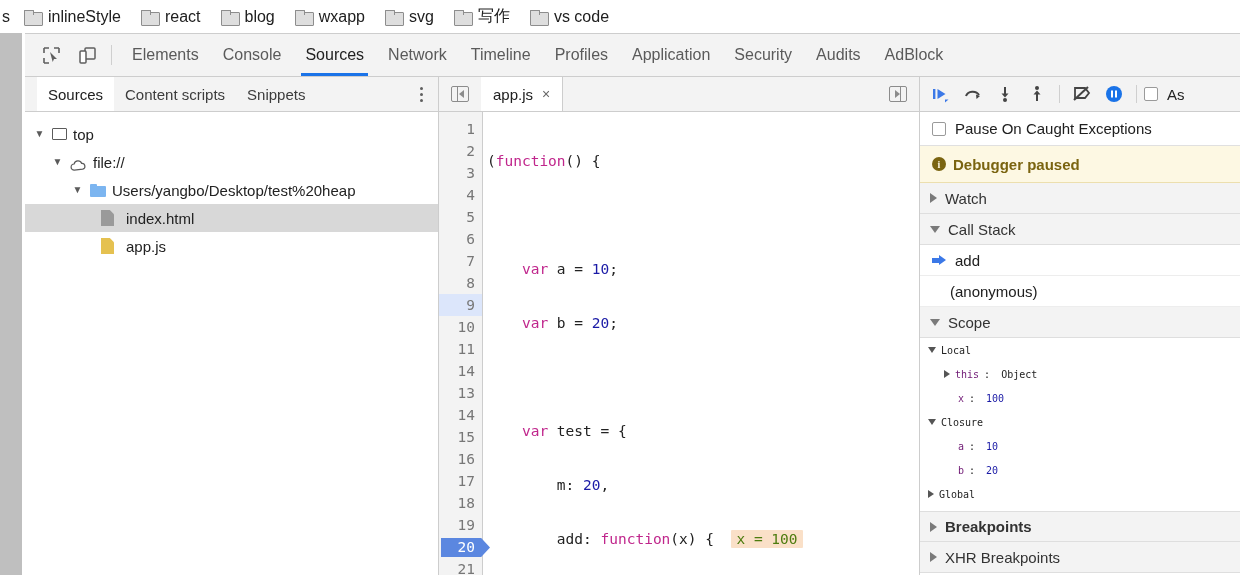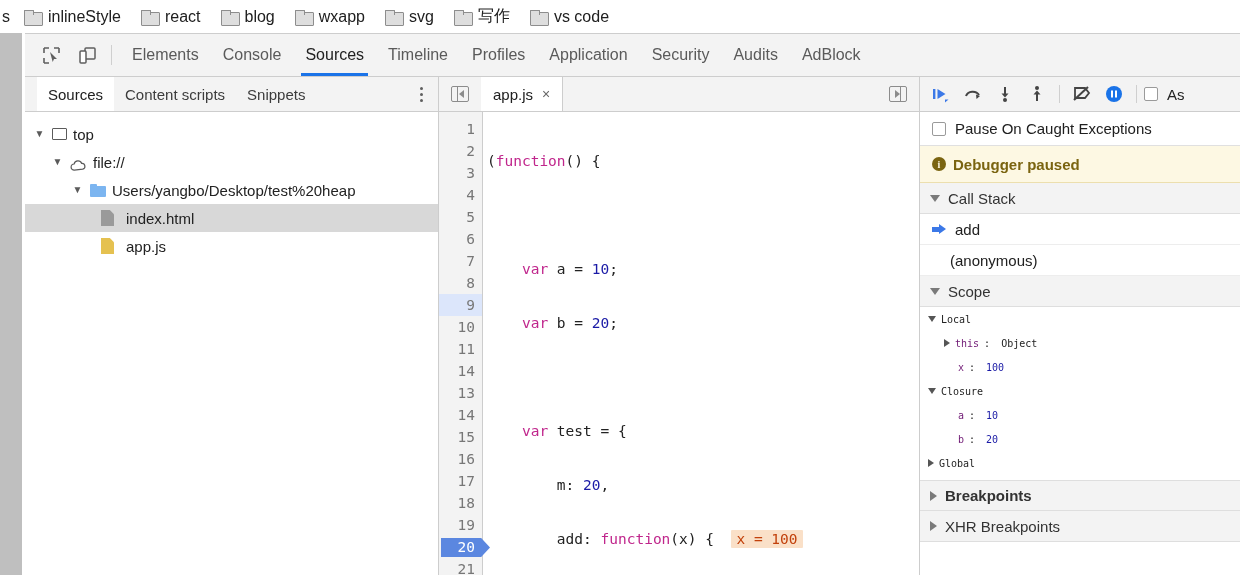--- a/index.html
+++ b/index.html
@@ -173,21 +173,21 @@
   .gln.bp span { position: relative; z-index: 1; }
   .gln.cur { background: #dce6fb; }
   .code {
     flex: 1; padding-top: 6px; position: relative; overflow: hidden;
     white-space: pre; color: #222; padding-left: 4px;
   }
   .cl { height: 22px; line-height: 22px; position: relative; }
   .kw { color: #c0268c; }
   .num { color: #1a1aa6; }
   .hint {
-    background: #fae0c8; color: #c2410c; padding: 1px 5px; border-radius: 1px;
+    background: #fae0c8; color: #4d7c0f; padding: 1px 5px; border-radius: 1px;
   }
 
   
   .dbg {
     width: 320px; min-width: 320px; background: #fff; display: flex; flex-direction: column;
     overflow: hidden;
   }
   .dbg-toolbar {
     height: 35px; min-height: 35px; background: #f3f3f3; border-bottom: 1px solid #cdcdcd;
     display: flex; align-items: center; gap: 2px; padding: 0 6px;
@@ -311,20 +311,21 @@
           <svg width="19" height="19" viewBox="0 0 19 19">
             <rect x="7" y="2" width="10" height="11" rx="1" stroke="#5f5f5f" stroke-width="1.5" fill="none"></rect>
             <rect x="2" y="5" width="6" height="12" rx="1" stroke="#5f5f5f" stroke-width="1.5" fill="#fff"></rect>
           </svg>
         </span>
       </div>
       <div class="tb-sep"></div>
       <div class="dt-tab">Elements</div>
       <div class="dt-tab">Console</div>
       <div class="dt-tab active">Sources</div>
+      <div class="dt-tab">Network</div>
       <div class="dt-tab">Timeline</div>
       <div class="dt-tab">Profiles</div>
       <div class="dt-tab">Application</div>
       <div class="dt-tab">Security</div>
       <div class="dt-tab">Audits</div>
       <div class="dt-tab">AdBlock</div>
     </div>
 
     <div class="dt-body">
 
@@ -492,20 +493,24 @@
         <div class="pause-caught">
           <span class="chk"></span>
           <span>Pause On Caught Exceptions</span>
         </div>
 
         <div class="paused-banner">
           <span class="info-ico">i</span>
           <span>Debugger paused</span>
         </div>
 
+        <div class="sect-head">
+          <span class="tri right"></span>
+          <span>Watch</span>
+        </div>
 
         <div class="sect-head">
           <span class="tri down"></span>
           <span>Call Stack</span>
         </div>
         <div class="stack-row">
           <span class="arrow-cur"></span>
           <span>add</span>
         </div>
         <div class="stack-row indent">

